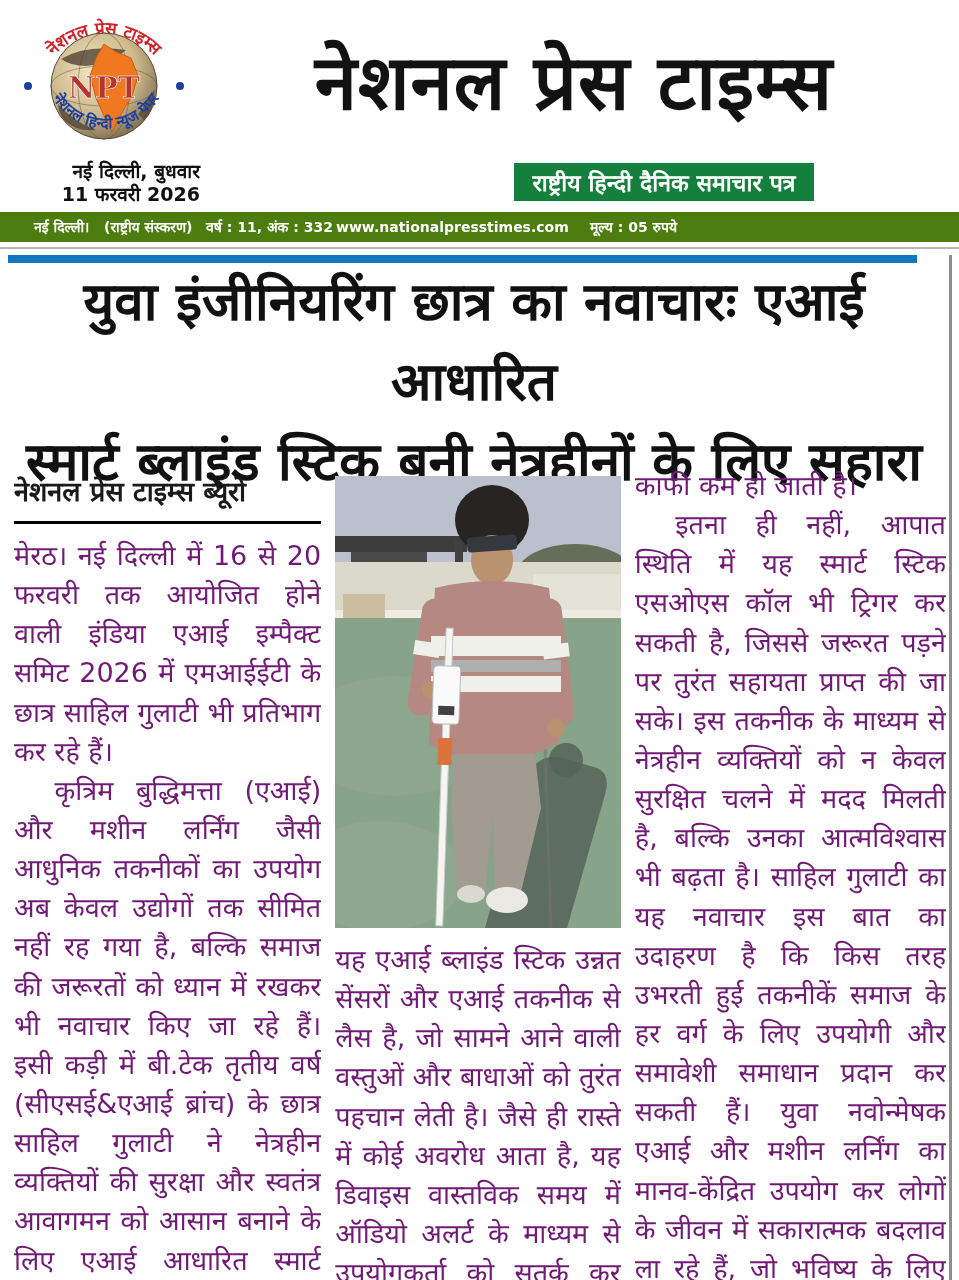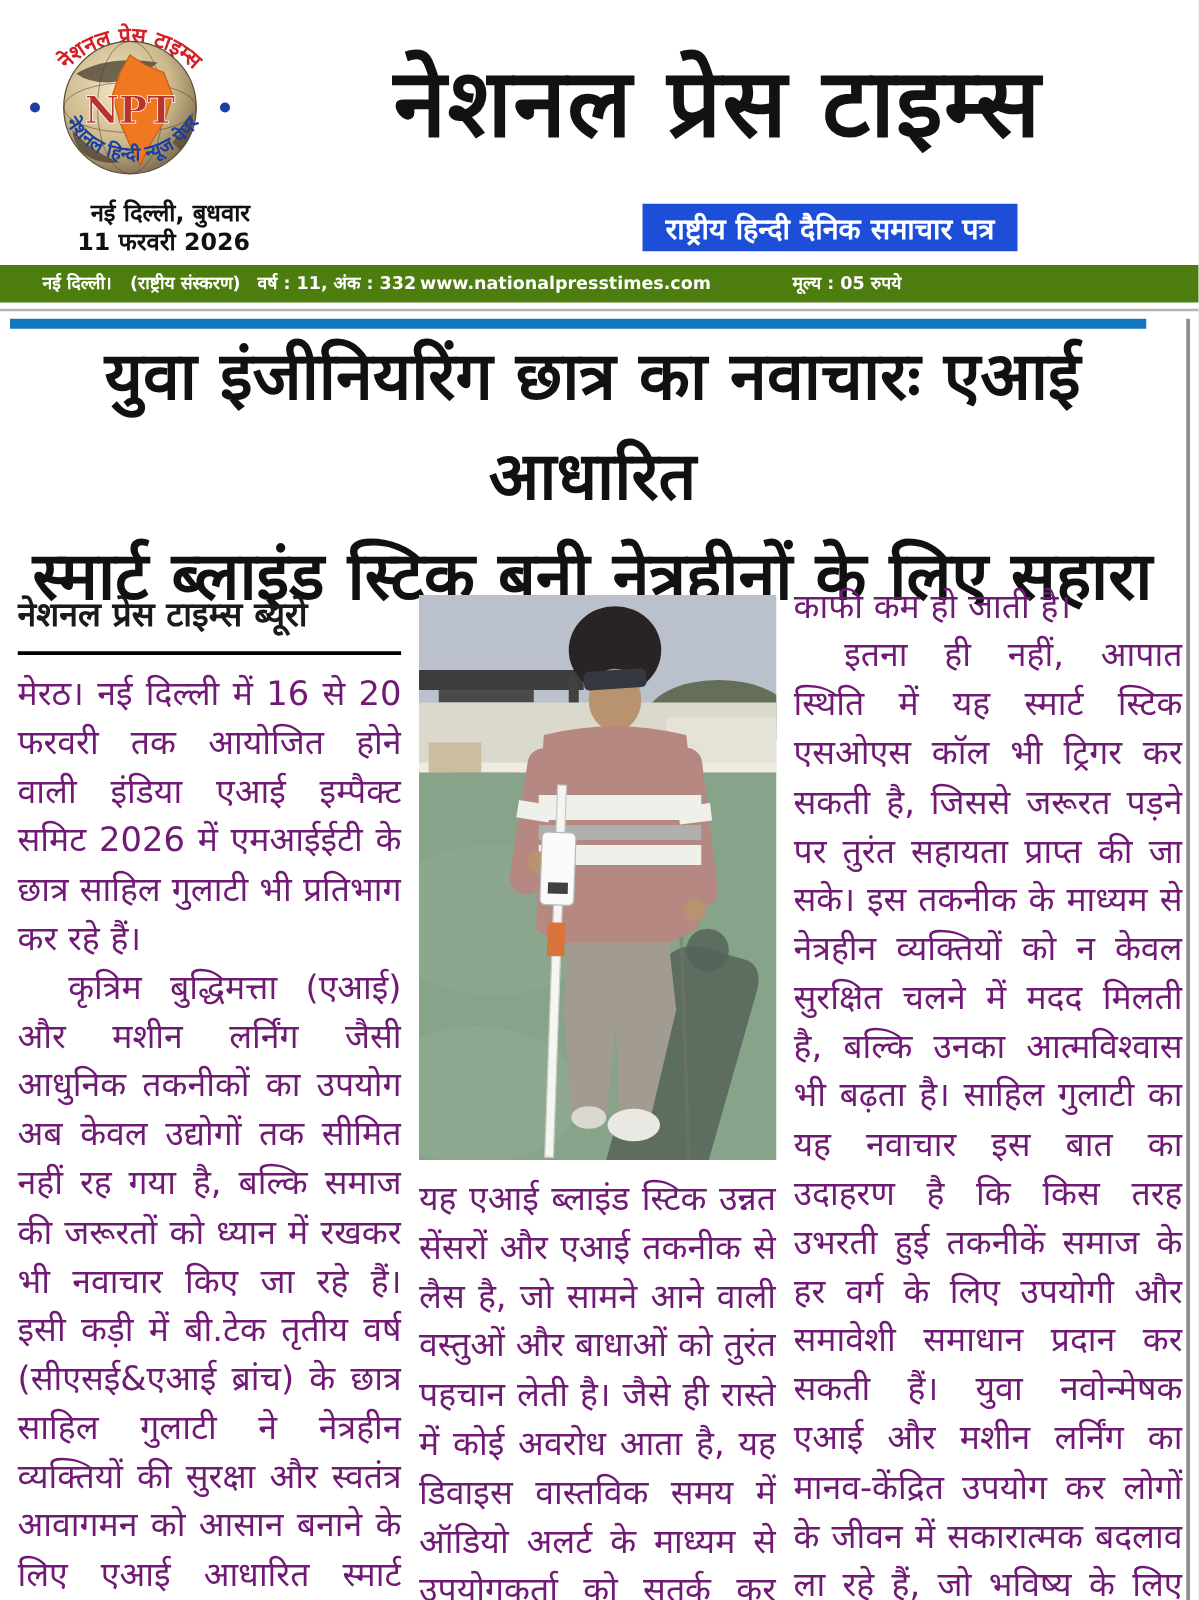--- a/index.html
+++ b/index.html
@@ -24,21 +24,21 @@
   }
   
   .infobar{position:absolute;left:0;top:212px;width:959px;height:30px;}
   .infobar span{position:absolute;top:0;height:30px;line-height:30px;
     color:#ffffff;font-weight:bold;font-size:14px;white-space:nowrap;}
   .ib-city{left:34px;}
   .ib-edition{left:104px;font-size:12px;}
   .ib-year{left:206px;text-align:right;}
   .ib-site{left:336px;font-size:15px;text-align:right;}
   .ib-pages{left:554px;font-size:12px;margin-top:28px;}
-  .ib-price{left:634px;font-size:12px;}
+  .ib-price{left:590px;font-size:12px;}
   .ib-rni{right:26px;font-size:15px;}
   .bar-underline{position:absolute;left:0;top:247px;width:959px;height:2px;background:#b5b5b5;}
   .head-rule{position:absolute;left:8px;top:255px;width:909px;height:8px;}
   .right-border{position:absolute;left:949px;top:255px;width:3px;height:1025px;background:#8e8e8e;}
   
   .headline{position:absolute;left:14px;top:262px;width:920px;text-align:center;
     font-weight:bold;color:#111;font-size:53px;line-height:80px;}
   
   .body-cols{position:absolute;left:14px;top:466px;width:932px;display:flex;gap:14px;}
   .col{overflow:hidden;}
@@ -93,21 +93,21 @@
     </svg>
   </div>
 
   <div class="date-block">
     <div>नई दिल्ली, बुधवार</div>
     <div>11 फरवरी 2026</div>
   </div>
 
   <div class="masthead-title">नेशनल प्रेस टाइम्स</div>
 
-  <div class="tagline" style="background:#1d4ed8;">राष्ट्रीय हिन्दी दैनिक समाचार पत्र</div>
+  <div class="tagline" style="background:#15803d;">राष्ट्रीय हिन्दी दैनिक समाचार पत्र</div>
 
   <div class="infobar" style="background:#4d7c0f;">
     <span class="ib-city">नई दिल्ली।</span>
     <span class="ib-edition">(राष्ट्रीय संस्करण)</span>
     <span class="ib-year">वर्ष : 11,  अंक : 332</span>
     <span class="ib-site">www.nationalpresstimes.com</span>
     <span class="ib-pages">पृष्ठ : 10</span>
     <span class="ib-price">मूल्य :  05 रुपये</span>
   </div>
   <div class="bar-underline"></div>

